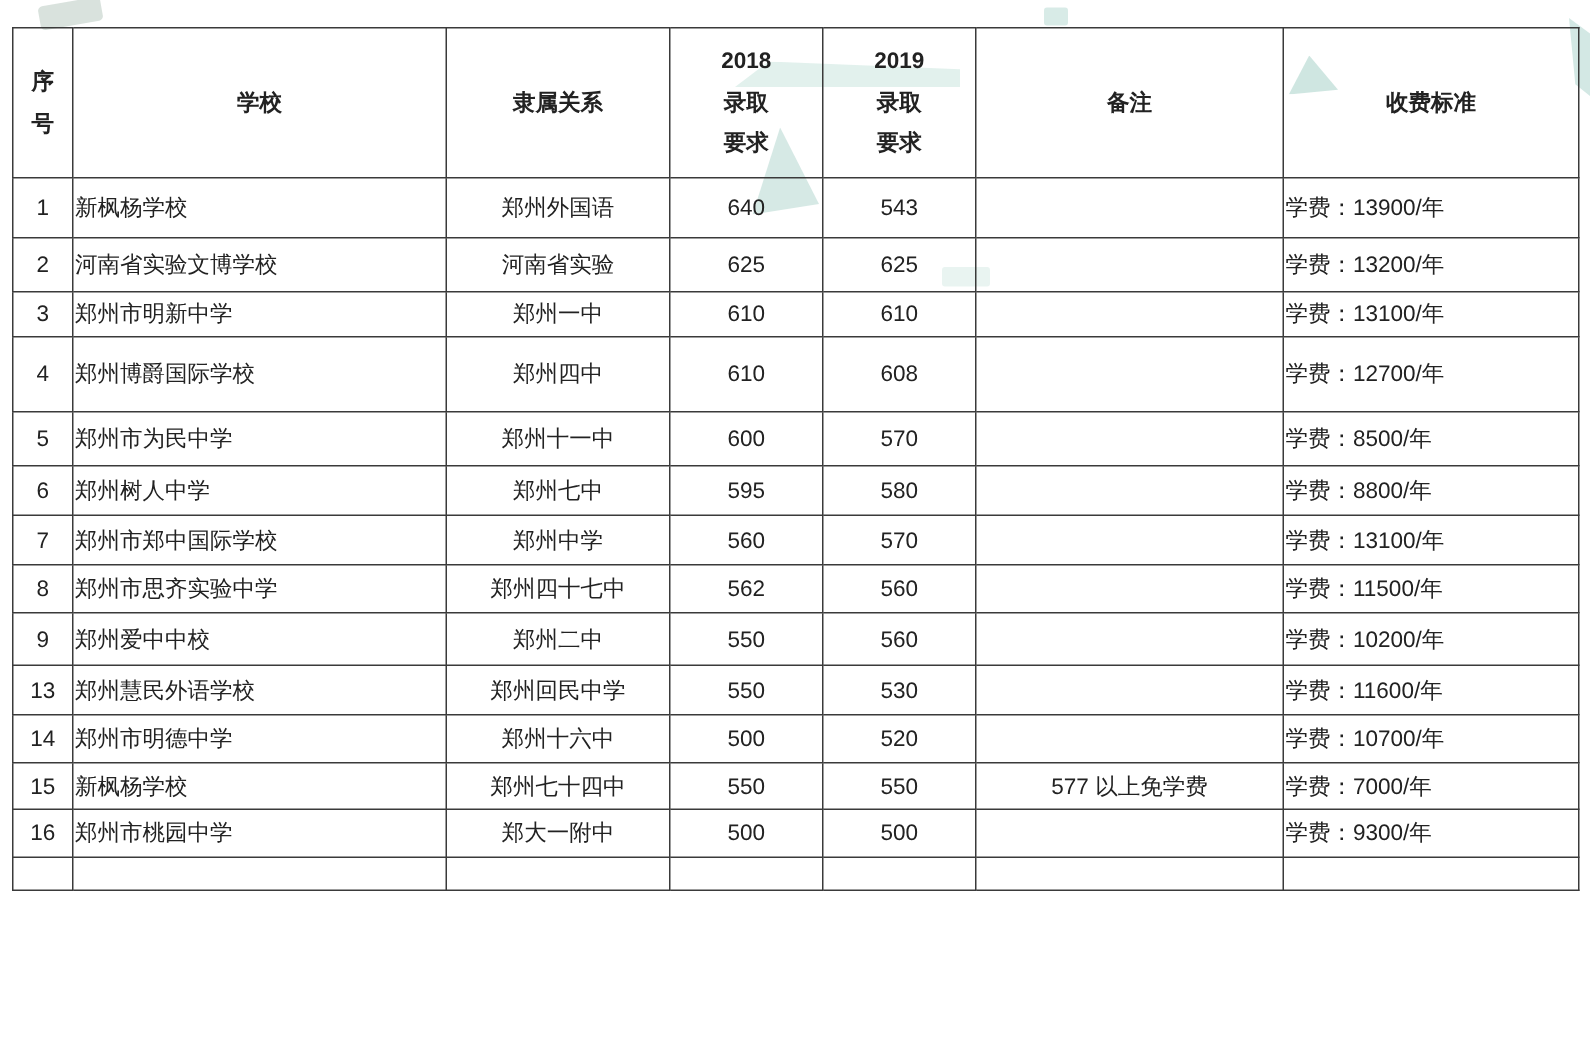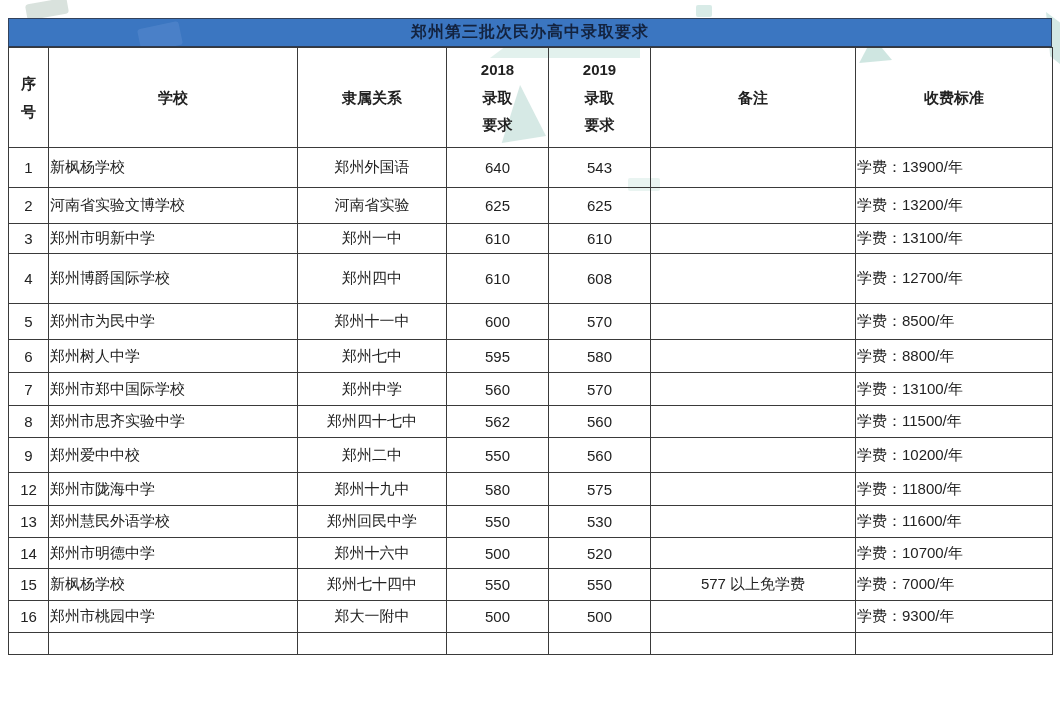--- a/index.html
+++ b/index.html
@@ -96,24 +96,20 @@
   <div class="wm wm-diamond" style="left:26px; top:1px; width:42px; height:16px; background:#ccd8d1; opacity:.75;"></div>
   <div class="wm wm-tri" style="left:492px; top:85px; width:54px; height:58px; background:#aed4cb; opacity:.5;"></div>
   <div class="wm" style="left:490px; top:41px; width:150px; height:17px; background:#bfe0d6; opacity:.45; clip-path:polygon(0 100%, 15% 0, 100% 30%, 100% 100%);"></div>
   <div class="wm wm-tri" style="left:852px; top:37px; width:40px; height:26px; background:#a8d2c9; opacity:.55;"></div>
   <div class="wm" style="left:1046px; top:12px; width:14px; height:52px; background:#a8d2c9; opacity:.5; clip-path:polygon(0 0, 100% 20%, 100% 100%, 30% 85%);"></div>
   <div class="wm" style="left:696px; top:5px; width:16px; height:12px; background:#a8d2c9; opacity:.45; border-radius:2px;"></div>
   <div class="wm" style="left:628px; top:178px; width:32px; height:13px; background:#bfe0d6; opacity:.35; border-radius:2px;"></div>
 
   <div class="sheet">
 
-    <div class="title-bar">
-      <div class="inner-diamond"></div>
-      <span>郑州第三批次民办高中录取要求</span>
-    </div>
 
     <table>
       <colgroup>
         <col class="w-no">
           <col class="w-school">
           <col class="w-aff">
         <col class="w-req2018">
           <col class="w-req2019">
           <col class="w-remark">
           <col class="w-fee">
@@ -210,29 +206,20 @@
           <tr>
             <td class="col-no">9</td>
             <td class="col-school">郑州爱中中校</td>
             <td class="col-affiliation">郑州二中</td>
             <td class="col-req2018">550</td>
             <td class="col-req2019">560</td>
             <td class="col-remark"></td>
             <td class="col-fee">学费：10200/年</td>
           </tr>
           <tr>
-            <td class="col-no">12</td>
-            <td class="col-school">郑州市陇海中学</td>
-            <td class="col-affiliation">郑州十九中</td>
-            <td class="col-req2018">580</td>
-            <td class="col-req2019">575</td>
-            <td class="col-remark"></td>
-            <td class="col-fee">学费：11800/年</td>
-          </tr>
-          <tr>
             <td class="col-no">13</td>
             <td class="col-school">郑州慧民外语学校</td>
             <td class="col-affiliation">郑州回民中学</td>
             <td class="col-req2018">550</td>
             <td class="col-req2019">530</td>
             <td class="col-remark"></td>
             <td class="col-fee">学费：11600/年</td>
           </tr>
           <tr>
             <td class="col-no">14</td>

